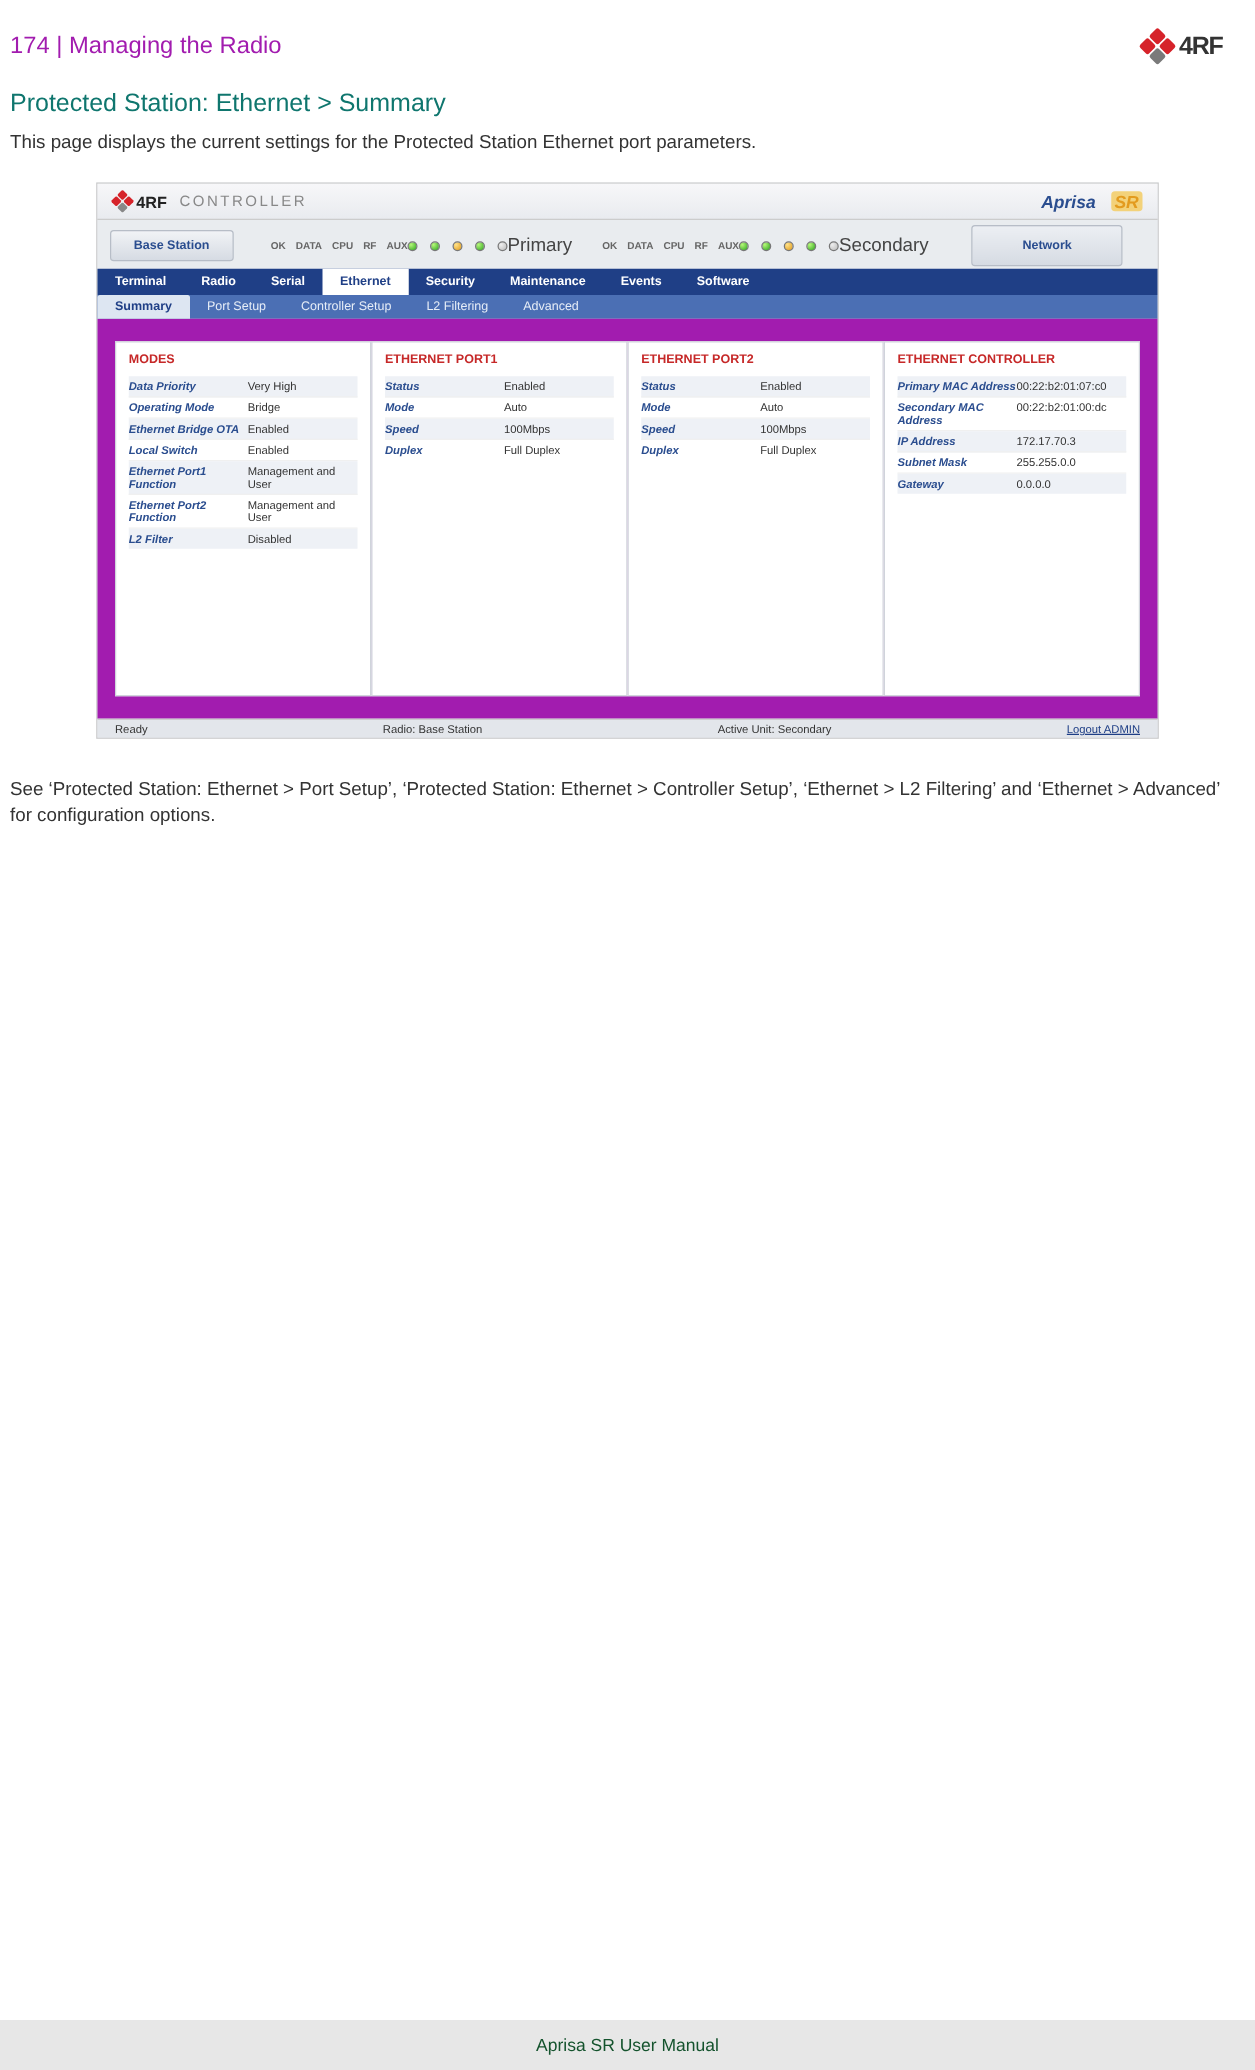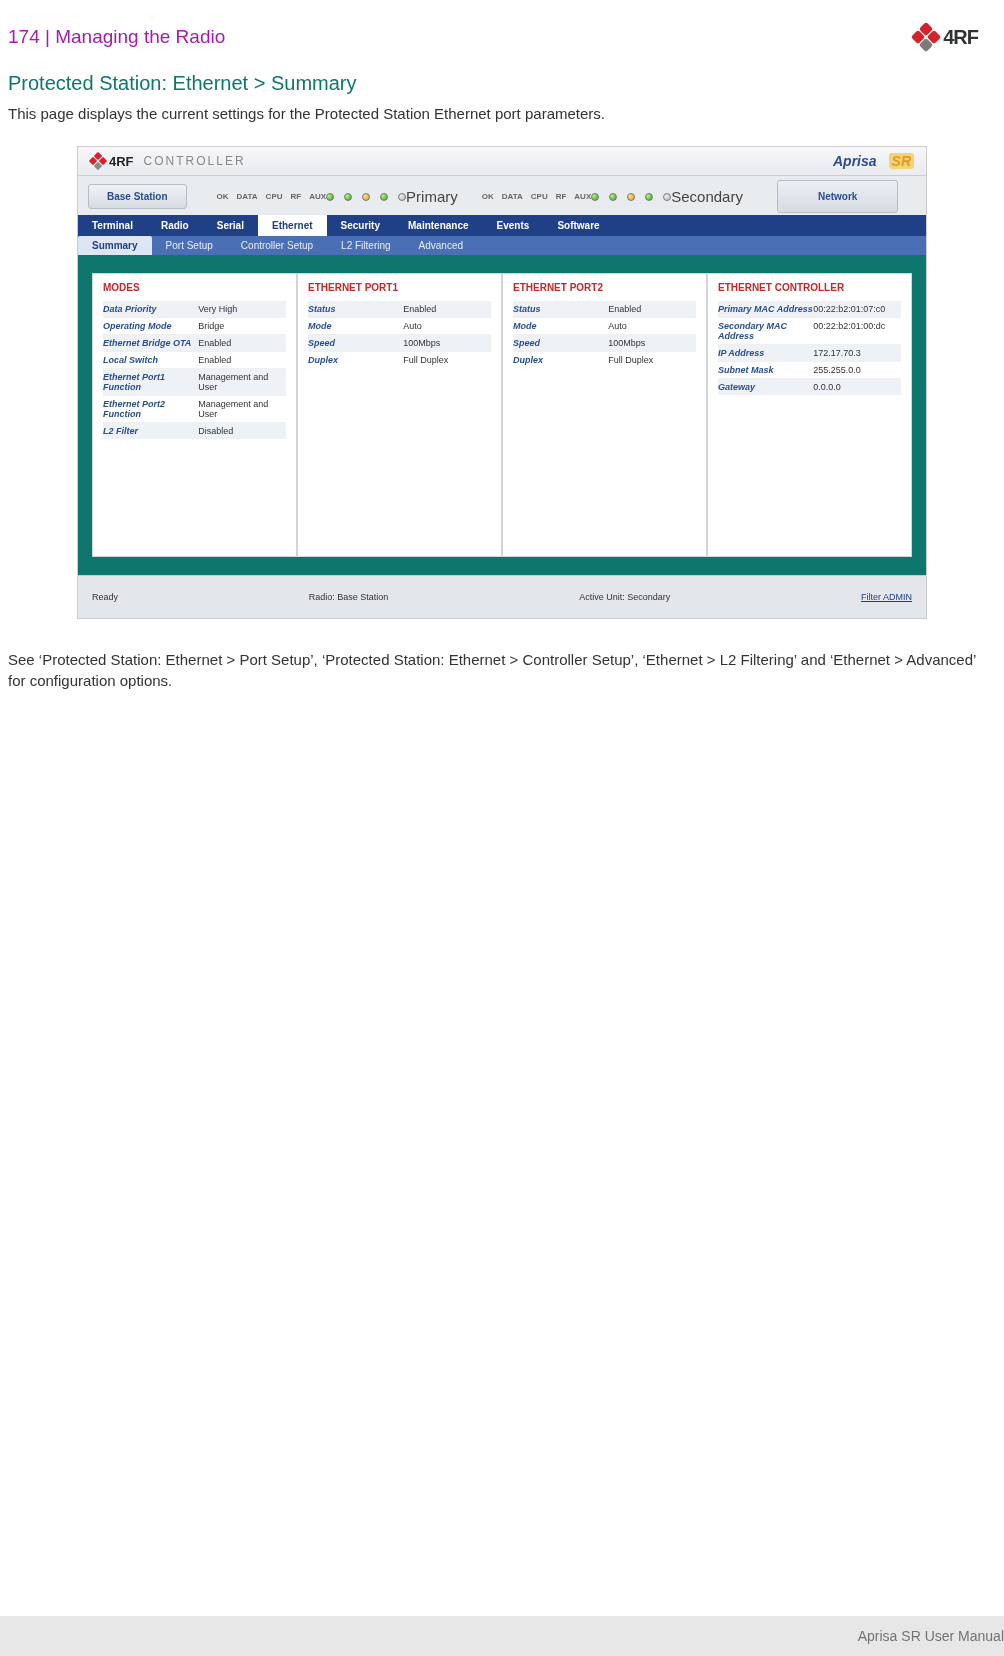--- a/index.html
+++ b/index.html
@@ -96,45 +96,45 @@
   }
   .tabs .tab{padding:5px 14px;cursor:pointer;}
   .tabs .tab.active{background:#fff;color:#1f3f86;}
   .subtabs{
     display:flex;background:#4b6fb4;color:#e6edf7;font-size:10px;
   }
   .subtabs .stab{padding:4px 14px;cursor:pointer;}
   .subtabs .stab.active{background:#dde6f2;color:#1f3f86;font-weight:700;border-radius:2px 2px 0 0;}
 
   .panels{
-    display:flex;gap:0;padding:18px 14px;background:#0f766e;min-height:320px;justify-content:flex-end;
+    display:flex;gap:0;padding:18px 14px;background:#a21caf;min-height:320px;justify-content:flex-end;
   }
   .panel{
     background:#fff;flex:1;border:1px solid #d0d4db;padding:8px 10px;
     font-size:9px;color:#333;
   }
   .panel-title{color:#c62828;font-weight:700;font-size:10px;margin-bottom:8px;}
   .row{display:flex;padding:3px 0;border-bottom:1px solid #f0f0f0;}
   .row:last-child{border-bottom:none;}
   .row .k{width:52%;color:#2a4d8f;font-weight:700;font-style:italic;}
   .row .v{width:48%;color:#333;}
   .row.shade{background:#eef1f6;}
 
   .app-footer{
     display:flex;justify-content:space-between;align-items:center;
-    background:#e3e6eb;border-top:1px solid #ccc;padding:16px 14px;font-size:9px;color:#333;
+    background:#e3e6eb;border-top:1px solid #ccc;padding:2px 14px;font-size:9px;color:#333;
   }
   .logout{color:#1f3f86;text-decoration:underline;cursor:pointer;}
 
   .after-text{font-size:15px;color:#333;margin-top:30px;line-height:1.4;}
 
   .page-footer{
     position:absolute;bottom:0;left:0;right:0;
-    background:#e7e7e7;text-align:right;padding:12px 0;
-    font-size:14px;color:#737373;
+    background:#e7e7e7;text-align:center;padding:12px 0;
+    font-size:14px;color:#14532d;
   }
 </style>
 </head>
 <body>
 
 <div class="page-header">
   <div class="page-num-section">
     <span>174</span>
     <span>|</span>
     <span>Managing the Radio</span>
@@ -334,20 +334,20 @@
               <div class="v">0.0.0.0</div>
             </div>
           </div>
       </div>
     </div>
 
     <div class="app-footer">
       <span>Ready</span>
       <span>Radio: Base Station</span>
       <span>Active Unit: Secondary</span>
-      <span class="logout">Filter ADMIN</span>
+      <span class="logout">Logout ADMIN</span>
     </div>
   </div>
 
   <div class="after-text">See ‘Protected Station: Ethernet &gt; Port Setup’, ‘Protected Station: Ethernet &gt; Controller Setup’, ‘Ethernet &gt; L2 Filtering’ and ‘Ethernet &gt; Advanced’ for configuration options.</div>
 </div>
 
 <div class="page-footer">Aprisa SR User Manual</div>
 
 </body></html>

